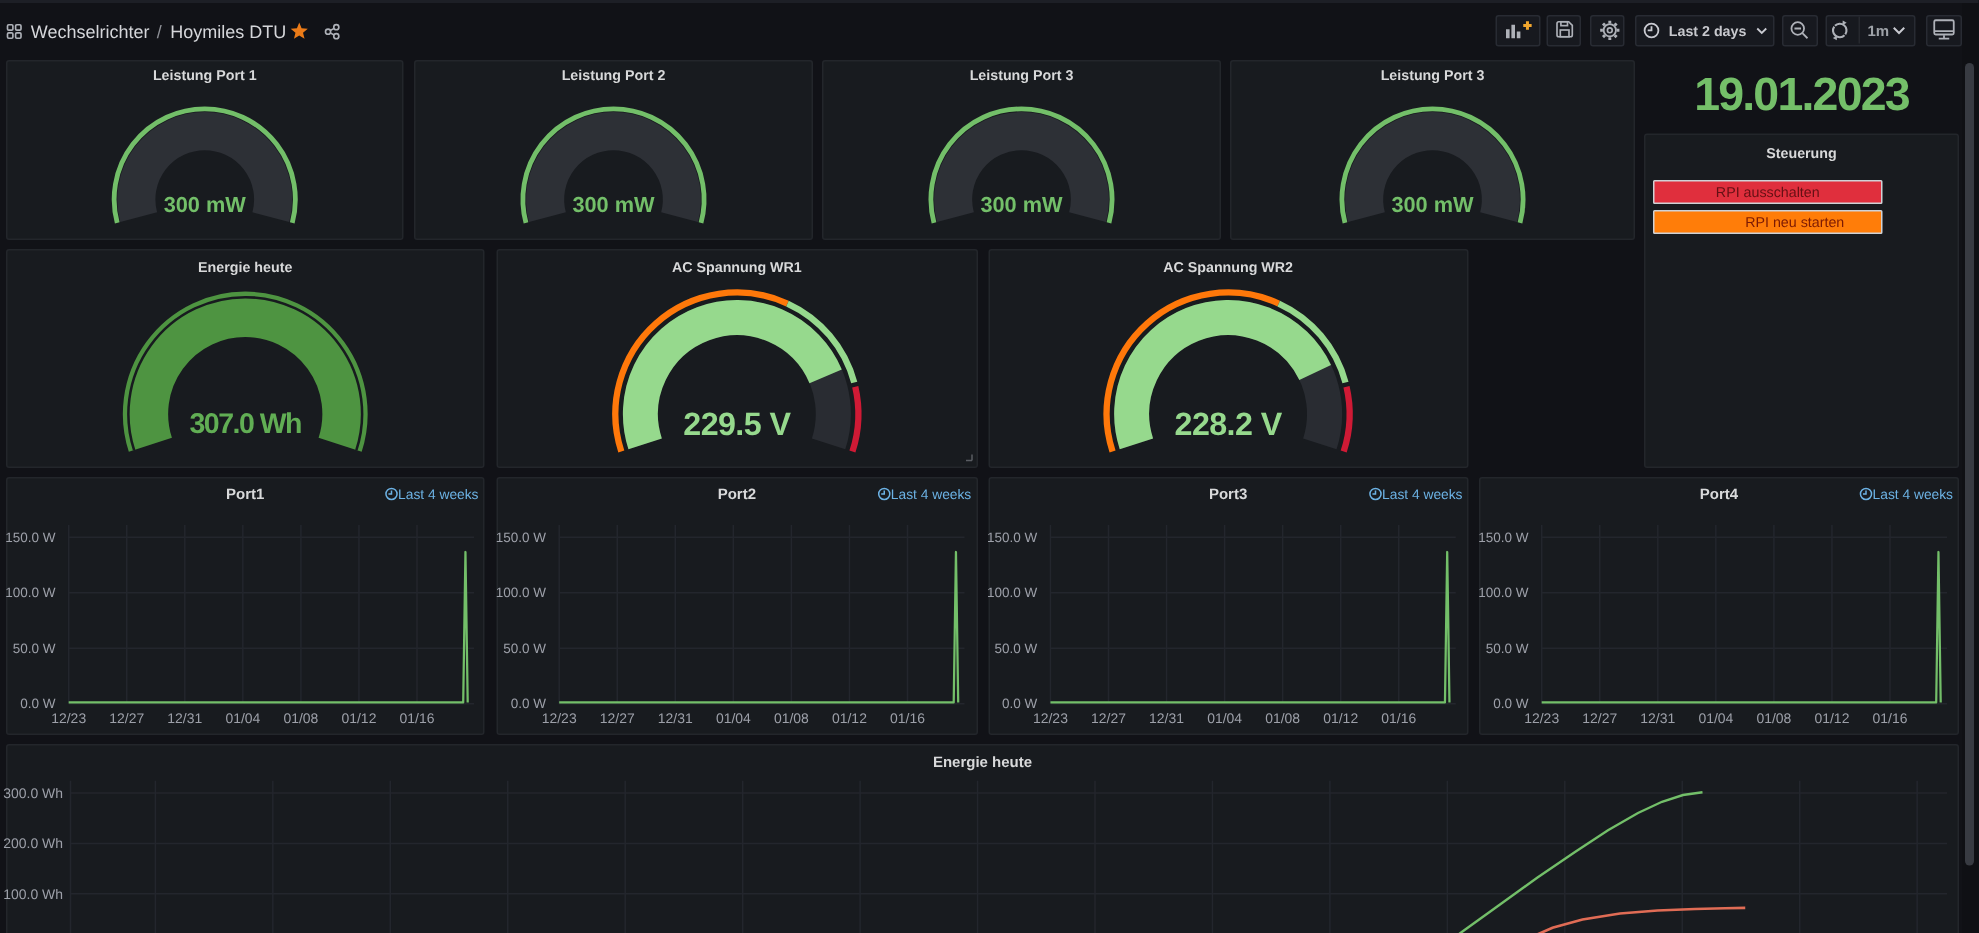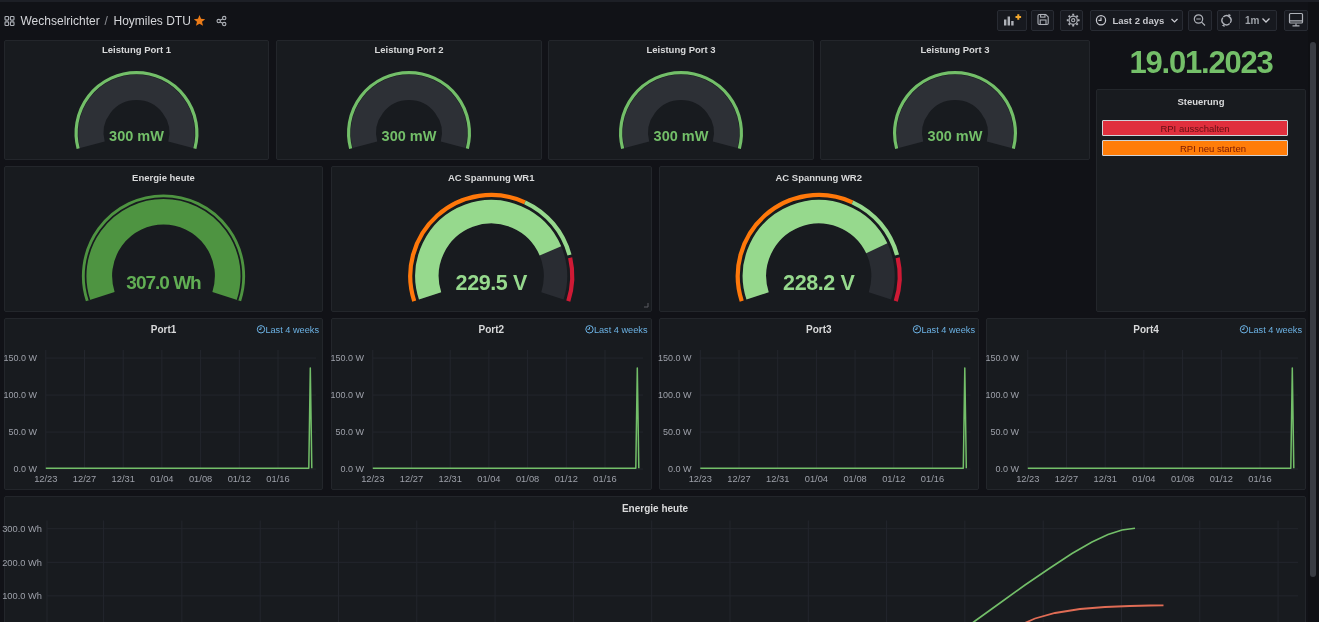--- a/index.html
+++ b/index.html
@@ -1,16 +1,16 @@
 <!DOCTYPE html>
 <html><head><meta charset="utf-8"><style>
 html,body{margin:0;padding:0;width:1319px;height:622px;background:#111217;overflow:hidden;
 font-family:"Liberation Sans",sans-serif;}
 .panel{position:absolute;border:1px solid #23262b;border-radius:2px;box-sizing:border-box;}
-.btn{position:absolute;width:186px;height:16.3px;border:1px solid #cfd2d6;box-sizing:border-box;
+.btn{position:absolute;width:153px;height:16.3px;border:1px solid #cfd2d6;box-sizing:border-box;
 text-align:center;font-size:9.5px;line-height:15px;font-weight:normal;border-radius:1px;}
 .tbtn{position:absolute;top:10px;height:20.5px;border:1px solid #282b33;border-radius:2px;
 background:#17191f;box-sizing:border-box;}
 #topline{position:absolute;left:0;top:0;width:1319px;height:2px;background:#1d1f26;}
 </style></head><body>
 <div class="panel" style="left:4px;top:40px;width:265px;height:120px;background:#181b1f;"></div>
 <div class="panel" style="left:276px;top:40px;width:266px;height:120px;background:#181b1f;"></div>
 <div class="panel" style="left:548px;top:40px;width:266px;height:120px;background:#181b1f;"></div>
 <div class="panel" style="left:820px;top:40px;width:270px;height:120px;background:#181b1f;"></div>
 <div class="panel" style="left:1096px;top:89px;width:210px;height:223px;background:#181b1f;"></div>

